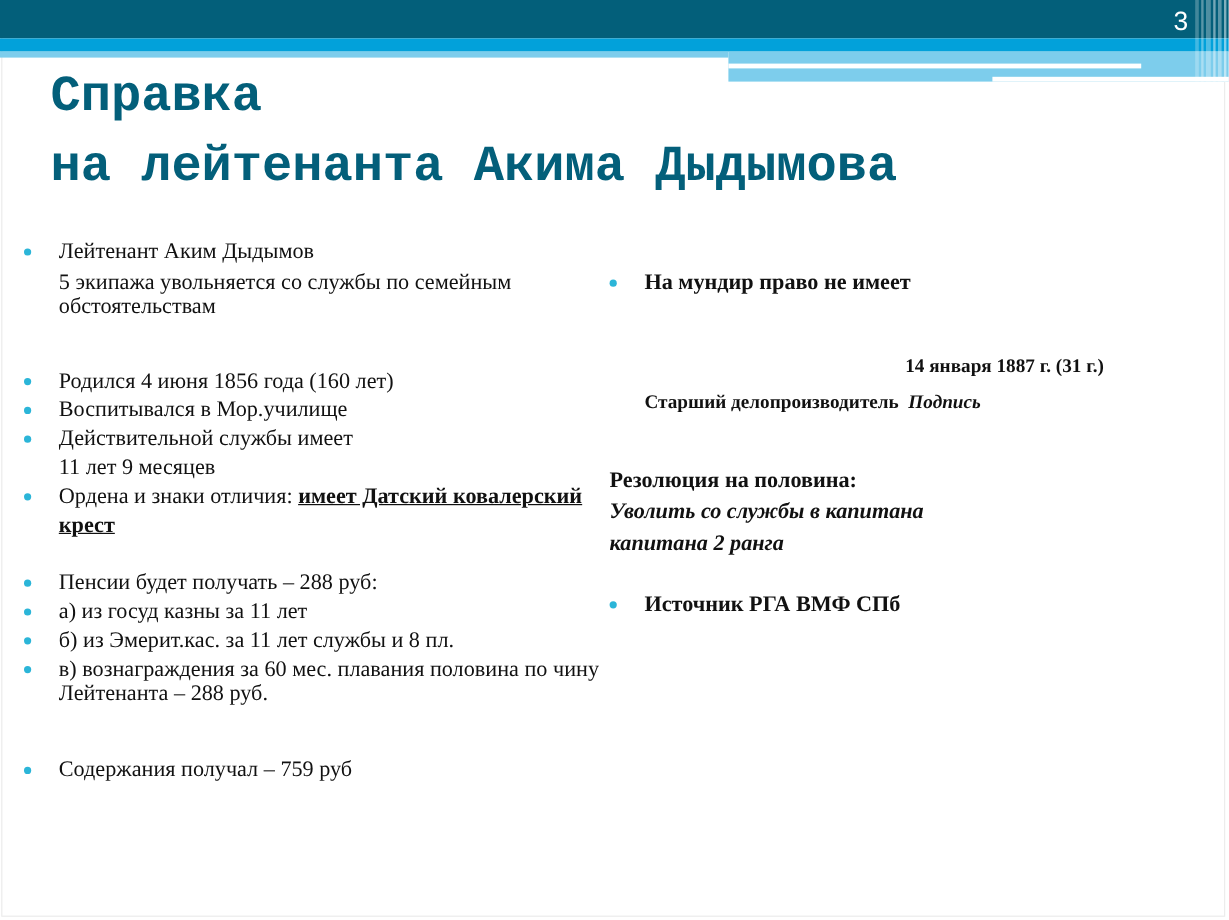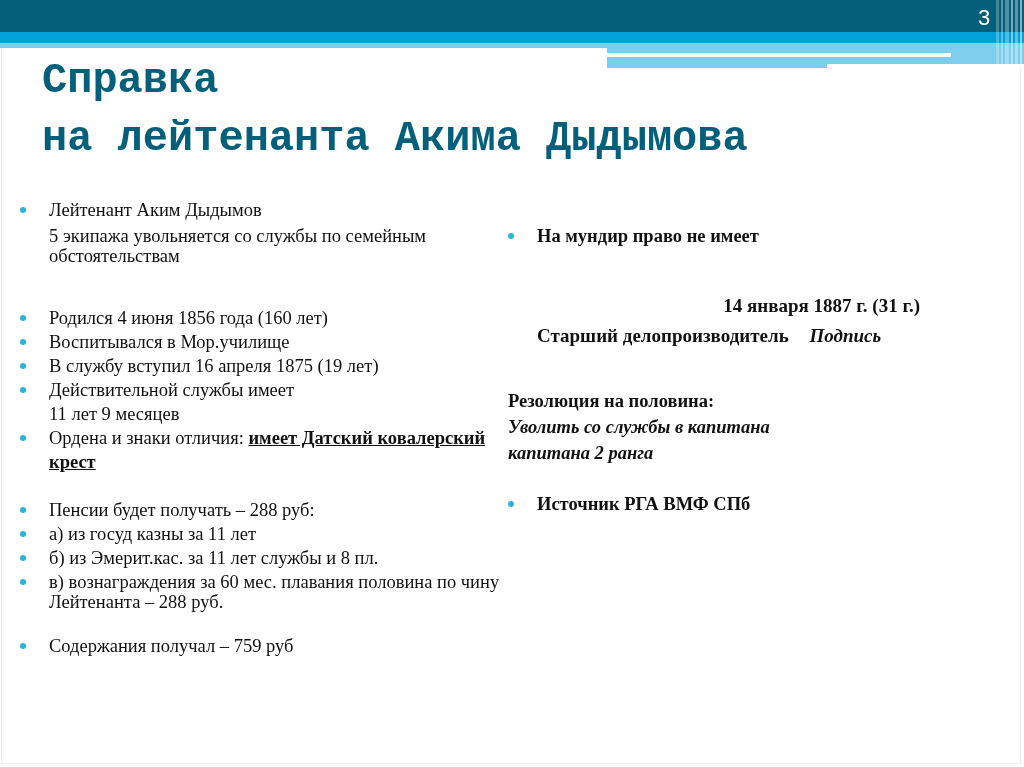--- a/index.html
+++ b/index.html
@@ -36,21 +36,21 @@
     .col { position: absolute; font-size: 18.5px; line-height: 24px; }
     .col-left { left: 20px; top: 198px; width: 480px; }
     .col-right { left: 508px; top: 198px; width: 440px; font-weight: bold; }
     .item { position: relative; padding-left: 29px; }
     .bullet {
       position: absolute; left: 0; top: 9px; width: 6px; height: 6px; border-radius: 50%;
       background: #2bb5d8;
     }
     .underline { font-weight: bold; text-decoration: underline; }
     .italic { font-style: italic; }
-    .small { font-size: 19px; }
+    .small { font-size: 16px; }
   </style>
 </head>
 <body>
 
 <div class="slide-border"></div>
 
 <div>
   <div class="bar-dark"></div>
   <div class="bar-blue"></div>
   <div class="bar-light-left"></div>
@@ -84,24 +84,20 @@
   <div class="item" style="margin-top:40px">
     <span class="bullet"></span>
     <div>Родился 4 июня 1856 года  (160 лет)</div>
   </div>
   <div class="item">
     <span class="bullet"></span>
     <div>Воспитывался в Мор.училище</div>
   </div>
   <div class="item">
     <span class="bullet"></span>
-    <div>В службу вступил 16 апреля 1875  (19 лет)</div>
-  </div>
-  <div class="item">
-    <span class="bullet"></span>
     <div>Действительной службы имеет</div>
   </div>
   <div class="item">
     <div>11 лет 9 месяцев</div>
   </div>
   <div class="item">
     <span class="bullet"></span>
     <div>
       <span>Ордена и знаки отличия: </span><span class="underline">имеет Датский ковалерский крест</span>
     </div>
@@ -115,35 +111,35 @@
     <div>а) из госуд казны за 11 лет</div>
   </div>
   <div class="item">
     <span class="bullet"></span>
     <div>б) из Эмерит.кас. за 11 лет службы и 8 пл.</div>
   </div>
   <div class="item">
     <span class="bullet"></span>
     <div style="line-height:20px; padding-top:2px">в) вознаграждения за 60 мес. плавания половина по чину Лейтенанта – 288 руб.</div>
   </div>
-  <div class="item" style="margin-top:22px">
+  <div class="item" style="margin-top:42px">
     <span class="bullet"></span>
     <div>Содержания получал – 759 руб</div>
   </div>
 </div>
 
 <div class="col col-right">
   <div class="item" style="margin-top:26px">
     <span class="bullet"></span>
     <div>На мундир право не имеет</div>
   </div>
   <div class="small" style="margin-top:46px; text-align:right; padding-right:28px">14 января 1887 г.  (31 г.)</div>
   <div class="small" style="margin-top:6px; padding-left:29px">
     <span>Старший делопроизводитель</span>
-    <span class="italic" style="margin-left:16px">Подпись</span>
+    <span class="italic" style="margin-left:4px">Подпись</span>
   </div>
   <div style="margin-top:40px; line-height:26px">
     <div>Резолюция на половина:</div>
     <div class="italic">Уволить со службы в капитана</div>
     <div class="italic">капитана 2 ранга</div>
   </div>
   <div class="item" style="margin-top:26px">
     <span class="bullet"></span>
     <div>Источник РГА ВМФ СПб</div>
   </div>

